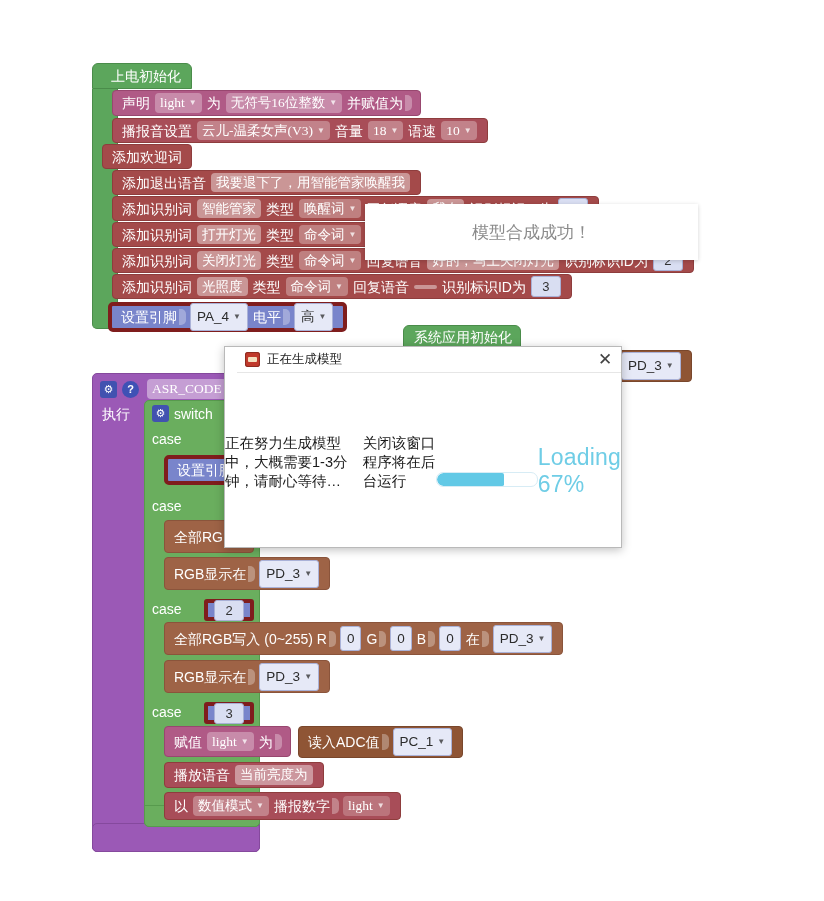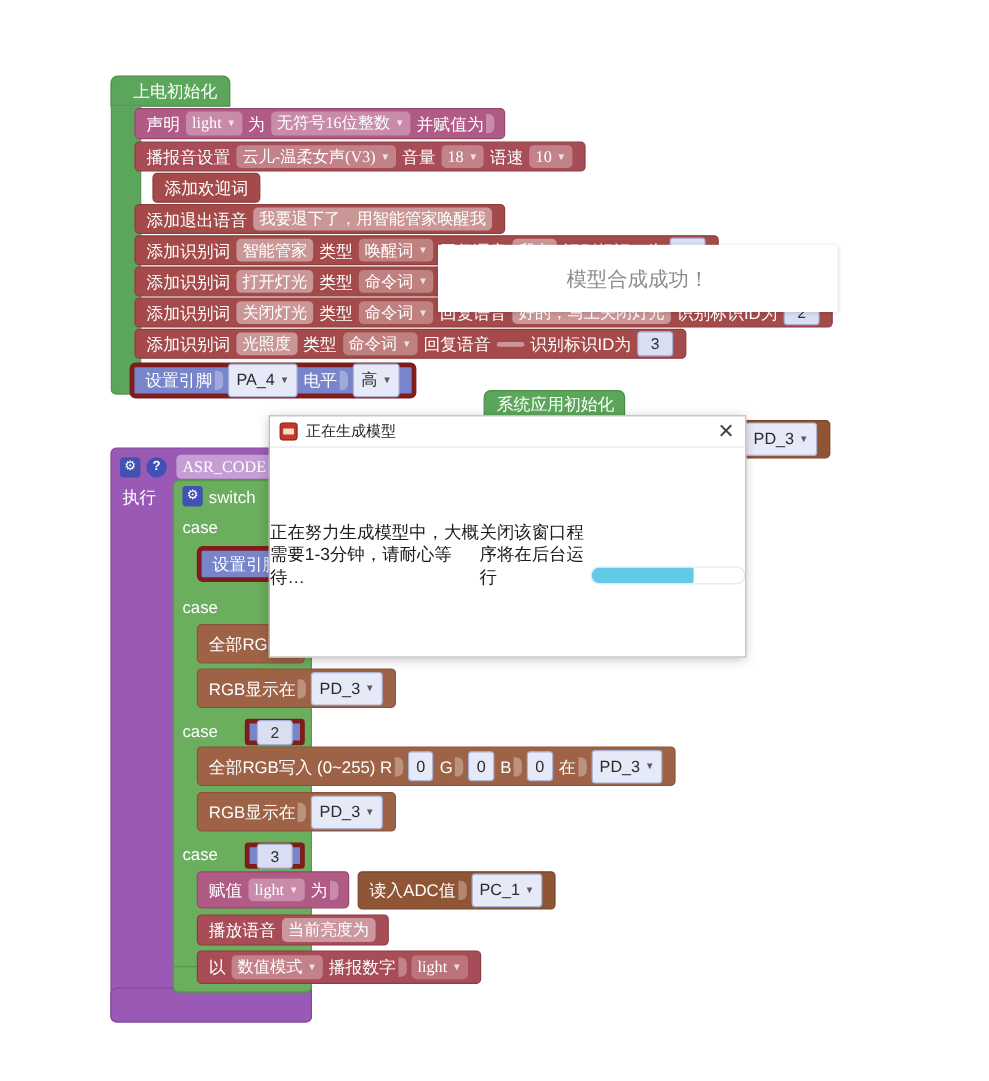--- a/index.html
+++ b/index.html
@@ -101,21 +101,21 @@
   
   #dialog {
     position:absolute;
     background:#fff;
     border:1px solid #b9b9b9;
     box-shadow: 0 2px 9px rgba(0,0,0,.25);
     display:flex; flex-direction:column;
   }
   #dlg-title {
     height:25px; display:flex; align-items:center;
-    padding:0 6px 0 8px; border-bottom:1px solid #e6e6e6;
+    padding:0 6px 0 8px; border-bottom:1px solid #e6e6e6;margin-left:12px;
   }
   #dlg-icon {
     width:15px; height:15px; border-radius:3px;
     background:#c0392b;
     position:relative; margin-right:7px; flex:0 0 auto;
     box-shadow: inset 0 0 0 1px #8e2b20;
   }
   #dlg-icon:after{
     content:""; position:absolute; left:3px; top:5px;
     width:9px; height:5px; background:#f4e0c0; border-radius:1px;
@@ -176,21 +176,21 @@
       <span>18</span>
         <span class="caret">▼</span>
     </span>
     <span class="lbl">语速</span>
     <span class="field">
       <span>10</span>
         <span class="caret">▼</span>
     </span>
   </div>
 
-  <div class="blk stmt-red" style="left:127px; top:144px; height:25px;gap:22px;">
+  <div class="blk stmt-red" style="left:102px; top:144px; height:25px;gap:22px;">
     <span class="lbl">添加欢迎词</span>
   </div>
 
   <div class="blk stmt-red" style="left:112px; top:170px; height:25px;">
     <span class="lbl">添加退出语音</span>
     <span class="field lite">我要退下了，用智能管家唤醒我</span>
   </div>
 
   <div class="blk stmt-red" style="left:112px; top:196px; height:25px;">
     <span class="lbl">添加识别词</span>
@@ -401,16 +401,17 @@
       <span id="dlg-icon"></span>
       <span id="dlg-title-text">正在生成模型</span>
       <span id="dlg-close">✕</span>
     </div>
     <div id="dlg-body">
       <div class="dlg-line">正在努力生成模型中，大概需要1-3分钟，请耐心等待…</div>
       <div class="dlg-line">关闭该窗口程序将在后台运行</div>
       <div id="progress-wrap">
         <div id="progress-fill" style="width: 67%;"></div>
       </div>
+      <div id="loading-text">Loading 67%</div>
     </div>
   </div>
 
 </div>
 
 </body></html>

